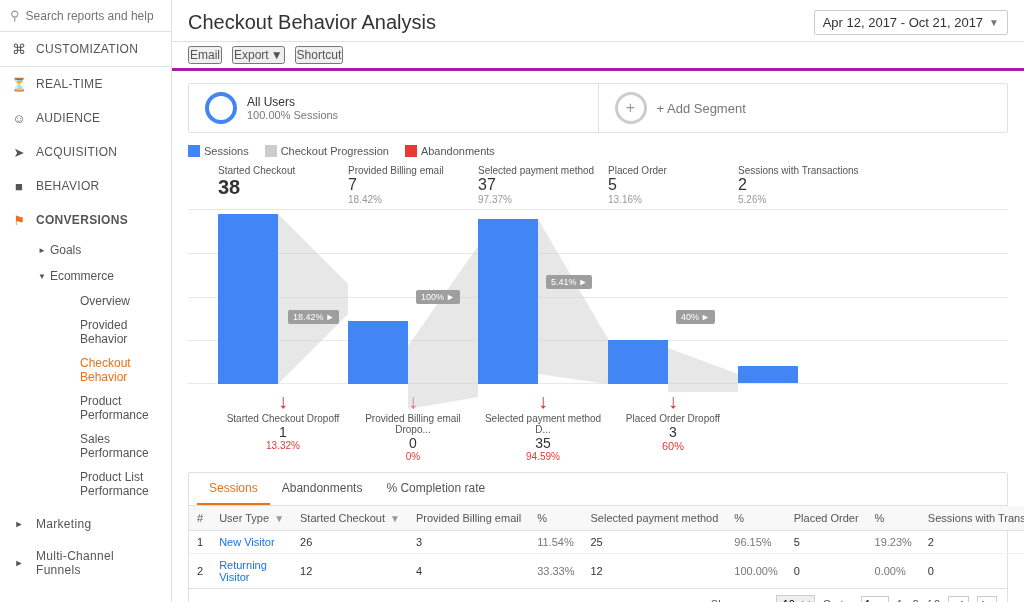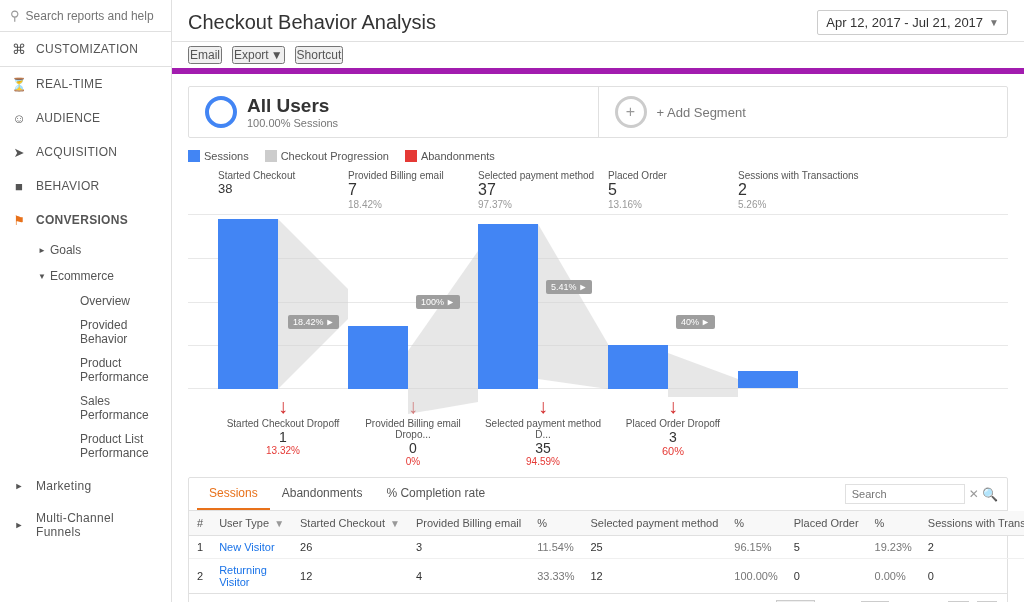--- a/index.html
+++ b/index.html
@@ -18,35 +18,35 @@
     .sidebar-expandable .chevron { font-size: 8px; margin-right: 4px; }
     .sidebar-expandable-label { font-size: 12px; font-weight: 500; }
 
     
     .main { flex: 1; display: flex; flex-direction: column; height: 100%; overflow: hidden; background: #fff; }
     .main-header { display: flex; align-items: center; justify-content: space-between; padding: 10px 16px 6px; border-bottom: 1px solid #e0e0e0; }
     .page-title { font-size: 20px; font-weight: 400; color: #333; }
     .date-range { display: flex; align-items: center; font-size: 13px; color: #333; border: 1px solid #ccc; border-radius: 2px; padding: 4px 8px; cursor: pointer; background: #fff; }
     .date-range .chevron { margin-left: 6px; font-size: 10px; color: #777; }
 
-    .toolbar { display: flex; align-items: center; padding: 4px 16px; border-bottom: 6px solid #a21caf; font-size: 12px; }
+    .toolbar { display: flex; align-items: center; padding: 4px 16px; border-bottom: 3px solid #a21caf; font-size: 12px; }
     .toolbar-btn { margin-right: 10px; color: #555; cursor: pointer; font-size: 12px; }
     .toolbar-info { margin-left: auto; font-size: 11px; color: #555; }
     .toolbar-info a { color: #1a73e8; text-decoration: none; }
     .precision-select { margin-left: 8px; font-size: 11px; border: 1px solid #ccc; border-radius: 2px; padding: 2px 4px; }
 
     .content { flex: 1; overflow-y: auto; padding: 12px 16px; }
 
     
     .segment-bar { display: flex; align-items: stretch; margin-bottom: 12px; border: 1px solid #e0e0e0; border-radius: 2px; }
     .segment-item { display: flex; align-items: center; padding: 8px 16px; flex: 1; }
     .segment-divider { width: 1px; background: #e0e0e0; }
     .segment-circle { width: 32px; height: 32px; border-radius: 50%; border: 4px solid #4285f4; margin-right: 10px; flex-shrink: 0; }
     .segment-circle2 { width: 32px; height: 32px; border-radius: 50%; border: 3px solid #ccc; margin-right: 10px; flex-shrink: 0; display: flex; align-items: center; justify-content: center; color: #999; font-size: 16px; }
-    .segment-text .seg-name { font-size: 19px; font-weight: 700; }
+    .segment-text .seg-name { font-size: 12px; font-weight: 400; }
     .segment-text .seg-pct { font-size: 11px; color: #777; }
     .add-segment { color: #777; font-size: 13px; }
 
     
     .legend { display: flex; align-items: center; gap: 16px; margin-bottom: 8px; font-size: 11px; color: #555; }
     .legend-item { display: flex; align-items: center; gap: 4px; }
     .legend-box { width: 12px; height: 12px; }
 
     
     .table-section { border: 1px solid #e0e0e0; border-radius: 2px; }
@@ -110,20 +110,21 @@
       <span class="chevron">►</span>
       <span class="sidebar-expandable-label">Goals</span>
     </div>
     <div class="sidebar-expandable">
       <span class="chevron">▼</span>
       <span class="sidebar-expandable-label">Ecommerce</span>
     </div>
     <div style="padding-left:16px;">
       <div class="sidebar-sub-item">Overview</div>
       <div class="sidebar-sub-item">Provided Behavior</div>
+      <div class="sidebar-sub-item active">Checkout Behavior</div>
       <div class="sidebar-sub-item">Product Performance</div>
       <div class="sidebar-sub-item">Sales Performance</div>
       <div class="sidebar-sub-item">Product List Performance</div>
     </div>
   </div>
 
   <div class="sidebar-item" style="margin-top:4px;">
     <span class="icon" style="font-size:9px;color:#555;">►</span>
     <span class="sidebar-item-label">Marketing</span>
   </div>
@@ -132,21 +133,21 @@
     <span class="icon" style="font-size:9px;color:#555;">►</span>
     <span class="sidebar-item-label">Multi-Channel Funnels</span>
   </div>
 
 </nav>
 
 <div class="main">
   <div class="main-header">
     <h1 class="page-title">Checkout Behavior Analysis</h1>
     <button class="date-range">
-      <span>Apr 12, 2017 - Jul 21, 2017</span>
+      <span>Apr 12, 2017 - Oct 21, 2017</span>
       <span class="chevron">▼</span>
     </button>
   </div>
 
   <div class="toolbar">
     <button class="toolbar-btn">Email</button>
     <button class="toolbar-btn" style="display:flex;align-items:center;gap:2px;">
       <span>Export</span>
       <span>▼</span>
     </button>
@@ -183,21 +184,21 @@
         <div class="legend-box" style="background:#e53935;"></div>
         <span>Abandonments</span>
       </div>
     </div>
 
     <div style="position:relative;margin-bottom:10px;">
 
       <div style="display:flex;margin-left:30px;margin-bottom:4px;">
         <div style="width:130px;flex-shrink:0;">
           <div style="font-size:10px;color:#555;">Started Checkout</div>
-          <div style="font-size:13px;font-weight:400;">38</div>
+          <div style="font-size:20px;font-weight:700;">38</div>
           <div style="font-size:10px;color:#999;"></div>
         </div>
         <div style="width:130px;flex-shrink:0;">
           <div style="font-size:10px;color:#555;">Provided Billing email</div>
           <div style="font-size:16px;font-weight:400;">7</div>
           <div style="font-size:10px;color:#999;">18.42%</div>
         </div>
         <div style="width:130px;flex-shrink:0;">
           <div style="font-size:10px;color:#555;">Selected payment method</div>
           <div style="font-size:16px;font-weight:400;">37</div>
@@ -310,25 +311,20 @@
           <div style="font-size:11px;color:#e53935;">60%</div>
         </div>
       </div>
     </div>
 
     <div class="table-section">
       <div class="table-tabs">
         <div class="table-tab active">Sessions</div>
         <div class="table-tab">Abandonments</div>
         <div class="table-tab">% Completion rate</div>
-        <div class="table-search">
-          <input type="text" placeholder="Search" style="">
-          <span style="color:#999;font-size:12px;cursor:pointer;">✕</span>
-          <span style="color:#555;font-size:13px;cursor:pointer;">🔍</span>
-        </div>
       </div>
 
       <table class="data-table">
         <thead>
           <tr>
             <th style="width:20px;">#</th>
             <th>
               <span>User Type</span>
               <span class="sort-icon">▼</span>
             </th>

